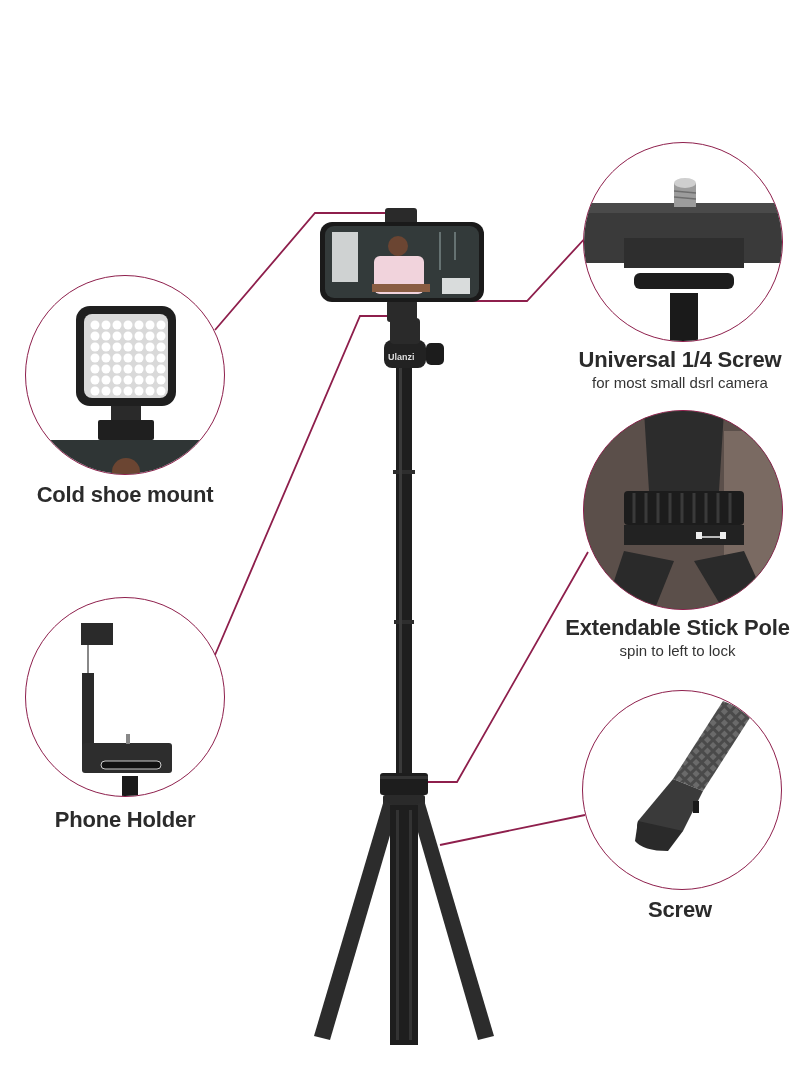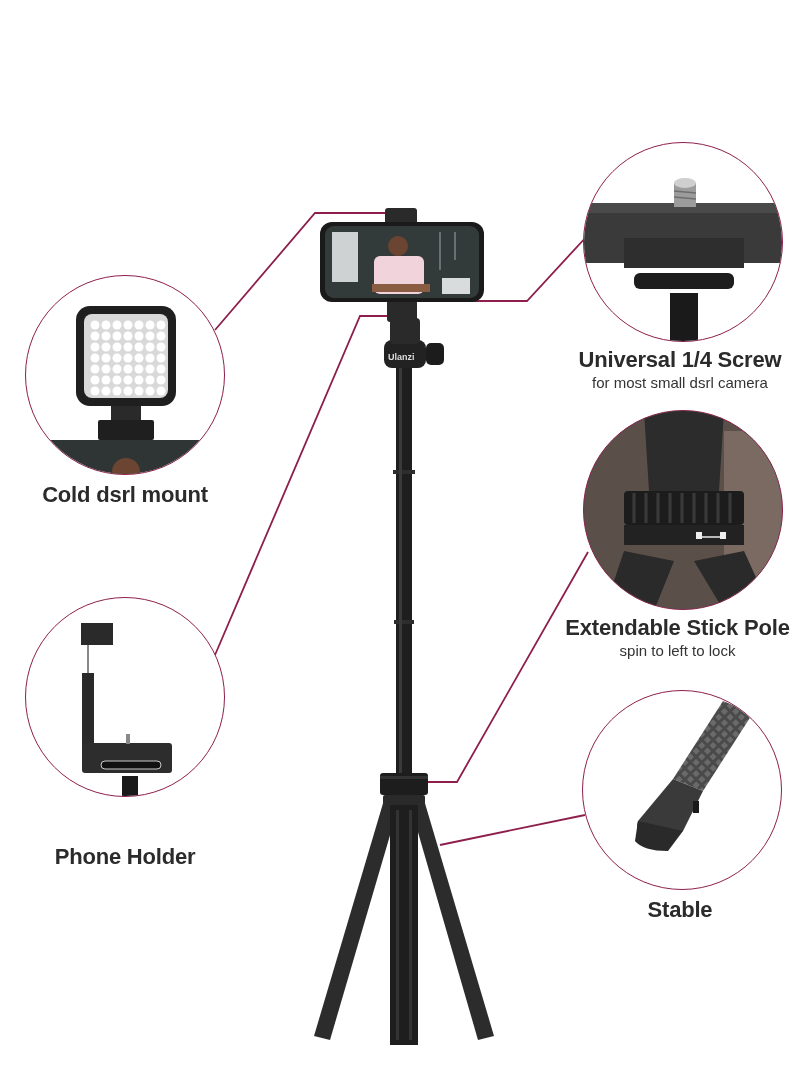--- a/index.html
+++ b/index.html
@@ -115,21 +115,21 @@
           <circle cx="124" cy="115" r="4.5"></circle>
           <circle cx="135" cy="115" r="4.5"></circle>
       </g>
       <rect x="85" y="130" width="30" height="14" fill="#2a2a2a"></rect>
       <rect x="72" y="144" width="56" height="20" rx="2" fill="#1f1f1f"></rect>
       <rect x="20" y="164" width="170" height="40" fill="#2f3535"></rect>
       <circle cx="100" cy="196" r="14" fill="#6b4532"></circle>
     </svg>
   </div>
   <div class="caption" style="left:0px; top:482px; width:250px;">
-    <div class="title">Cold dsrl mount</div>
+    <div class="title">Cold shoe mount</div>
   </div>
 
   <div class="feature-circle" style="left:583px; top:142px; width:200px; height:200px;">
     <svg width="200" height="200" viewBox="0 0 200 200">
       <rect x="0" y="60" width="200" height="60" fill="#3a3a3a"></rect>
       <rect x="0" y="60" width="200" height="10" fill="#4a4a4a"></rect>
       <rect x="40" y="95" width="120" height="30" fill="#2e2e2e"></rect>
       <rect x="50" y="130" width="100" height="16" rx="6" fill="#1d1d1d"></rect>
       <rect x="86" y="150" width="28" height="60" fill="#1a1a1a"></rect>
       <rect x="90" y="40" width="22" height="24" fill="#9c9c9c"></rect>
@@ -179,35 +179,35 @@
     <svg width="200" height="200" viewBox="0 0 200 200">
       <rect x="55" y="25" width="32" height="22" fill="#2a2a2a"></rect>
       <rect x="61" y="47" width="2" height="28" fill="#888"></rect>
       <rect x="56" y="75" width="12" height="80" fill="#2a2a2a"></rect>
       <rect x="56" y="145" width="90" height="30" rx="3" fill="#2d2d2d"></rect>
       <rect x="75" y="163" width="60" height="8" rx="4" fill="#111" stroke="#ccc" stroke-width="1"></rect>
       <rect x="100" y="136" width="4" height="10" fill="#888"></rect>
       <rect x="96" y="178" width="16" height="24" fill="#1a1a1a"></rect>
     </svg>
   </div>
-  <div class="caption" style="left:25px; top:807px; width:200px;margin-top:37px;">
+  <div class="caption" style="left:25px; top:807px; width:200px;">
     <div class="title">Phone Holder</div>
   </div>
 
   <div class="feature-circle" style="left:582px; top:690px; width:200px; height:200px;">
     <svg width="200" height="200" viewBox="0 0 200 200">
       <defs>
         <pattern id="knurl" width="8" height="8" patternUnits="userSpaceOnUse" patternTransform="rotate(45)">
           <rect width="8" height="8" fill="#4a4a4a"></rect>
           <rect width="5" height="5" fill="#6a6a6a"></rect>
         </pattern>
       </defs>
       <path d="M140 10 L170 22 L120 100 L90 88 Z" fill="url(#knurl)"></path>
       <path d="M90 88 L120 100 L100 140 L70 150 Q50 145 55 130 Z" fill="#3a3a3a"></path>
       <path d="M55 130 L100 140 L85 160 Q60 160 52 150 Z" fill="#2a2a2a"></path>
       <rect x="110" y="110" width="6" height="12" fill="#1a1a1a"></rect>
     </svg>
   </div>
   <div class="caption" style="left:580px; top:897px; width:200px;">
-    <div class="title">Stable</div>
+    <div class="title">Screw</div>
   </div>
 
 </div>
 
 </body></html>

